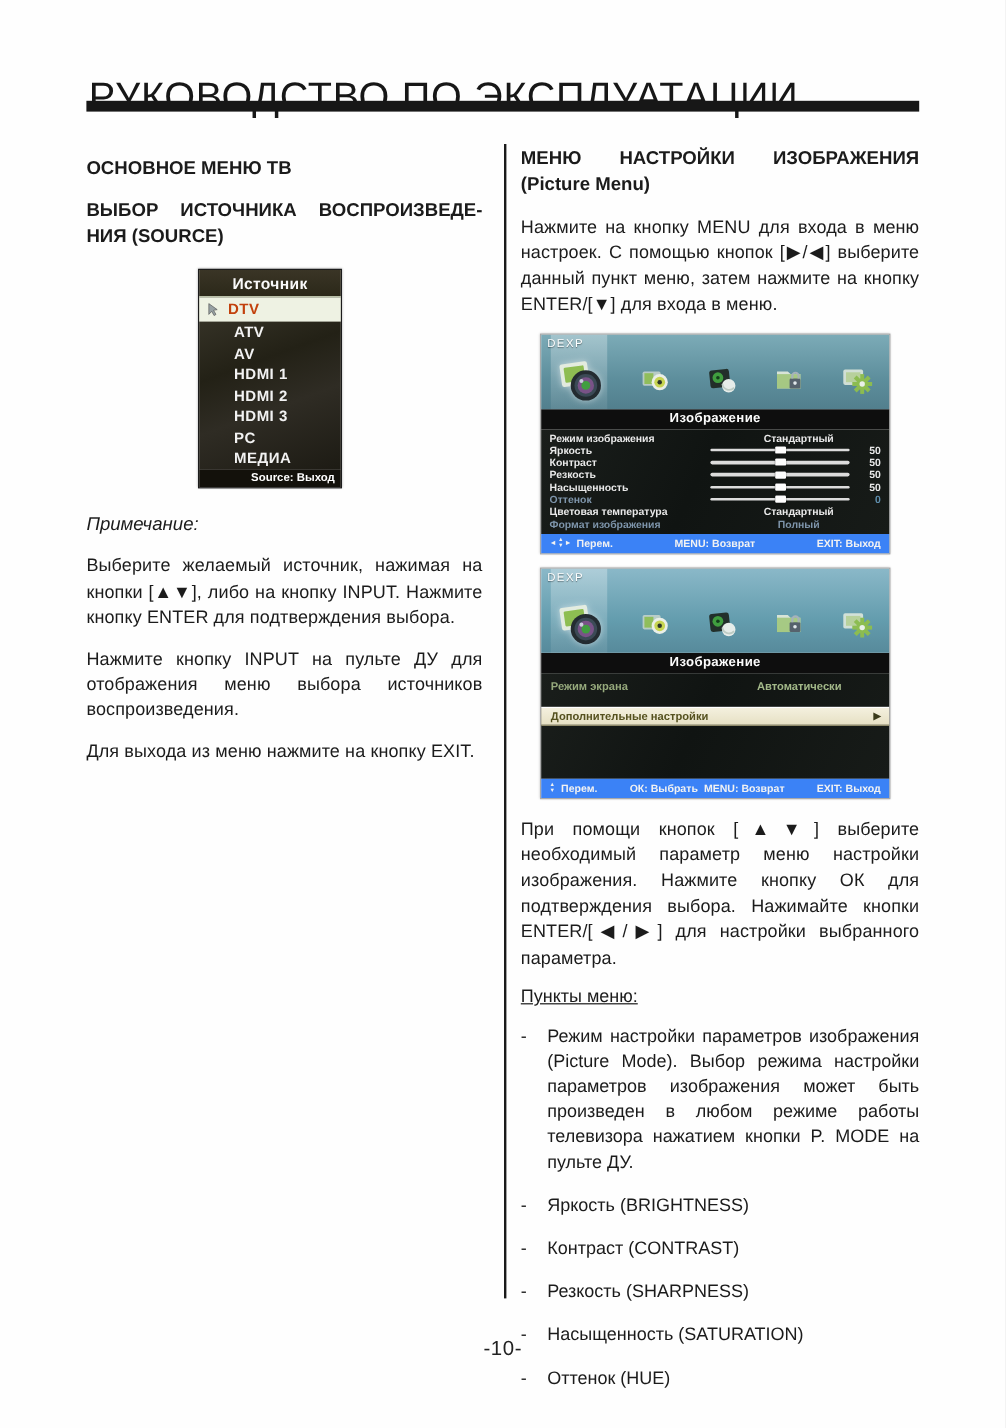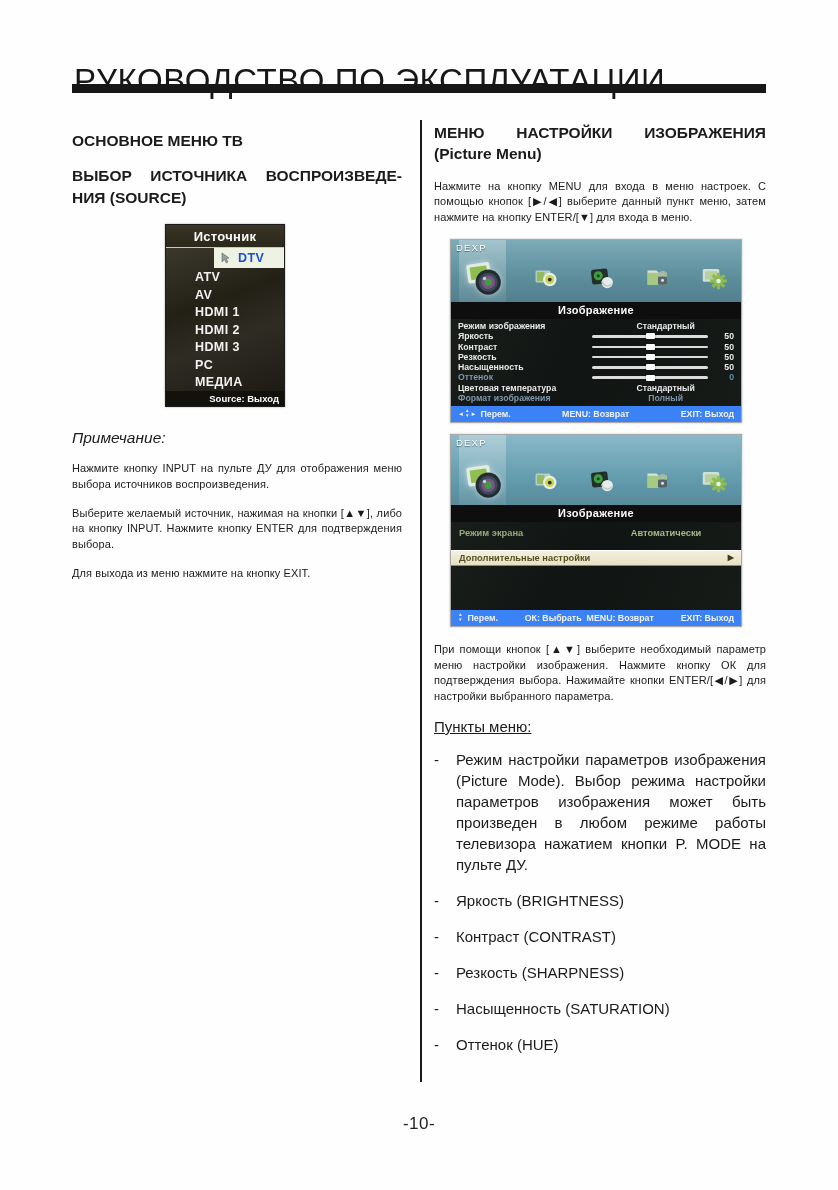--- a/index.html
+++ b/index.html
@@ -13,39 +13,39 @@
   .divider{position:absolute;left:420px;top:120px;width:2px;height:962px;background:#1a1a1a;}
 
   
   .col{position:absolute;}
   .col-left{left:72px;top:130px;width:330px;}
   .col-right{left:434px;top:122px;width:332px;}
 
   .sec-h{font-size:15.5px;font-weight:bold;line-height:1.38;margin:0 0 14px;}
   .sec-h span{display:block;}
   .jline{text-align:justify;text-align-last:justify;}
-  p{margin:0 0 13px;font-size:11px;line-height:1.43;text-align:justify;letter-spacing:.1px;}
+  p{margin:0 0 13px;font-size:15px;line-height:1.43;text-align:justify;letter-spacing:.1px;}
   .note{font-size:15.5px;font-style:italic;margin:6px 0 14px;}
   .menu-items-label{font-size:15px;text-decoration:underline;margin:2px 0 14px;}
   .bullets .bullet{display:flex;margin-bottom:15px;font-size:15px;line-height:1.4;}
   .bullets .dash{width:22px;flex:none;}
   .bullets .btext{flex:1;text-align:justify;}
   .page-num{position:absolute;top:1114px;left:72px;width:694px;text-align:center;
             font-size:17px;letter-spacing:.5px;color:#222;}
 
   
   .source-menu{width:118px;margin:16px 0 22px 93px;border:1px solid #1c1c1c;
                box-shadow:0 0 2px rgba(0,0,0,.35);}
   .sm-title{height:22px;background:linear-gradient(180deg,#3a3526,#2b2819);color:#fafafa;
             font-size:13px;font-weight:bold;display:flex;align-items:center;justify-content:center;
             border-bottom:1px solid #c3d0ab;letter-spacing:.3px;}
   .sm-body{background:linear-gradient(160deg,#3b382c,#232116 38%,#2f2c24 62%,#1d1b14);}
   .sm-item{height:17.6px;display:flex;align-items:center;color:#f2f2f2;font-weight:bold;
            font-size:12.5px;padding-left:29px;letter-spacing:.4px;}
-  .sm-item.selected{height:20px;background:#eef2e3;color:#1d4ed8;padding-left:6px;gap:6px;margin-left:48px;}
+  .sm-item.selected{height:20px;background:#eef2e3;color:#c2410c;padding-left:6px;gap:6px;}
   .sm-item .cursor{width:12px;height:12px;flex:none;}
   .sm-footer{height:15px;background:#13110b;color:#fff;font-size:9.5px;font-weight:bold;
              display:flex;align-items:center;justify-content:flex-end;padding-right:5px;}
 
   
   .tv{width:290px;margin-left:16px;border:1px solid #a9a9a9;box-shadow:0 0 2px rgba(0,0,0,.25);}
   .tv1{margin-bottom:11px;}
   .tv2{margin-bottom:15px;}
   .tv-header{position:relative;}
   .tv1 .tv-header{height:62px;background:linear-gradient(180deg,#7cabb7,#5d8e9c 60%,#527f8d);}
@@ -204,22 +204,22 @@
 
           <div class="sm-item">
 
             <span class="sm-label">МЕДИА</span>
           </div>
         </div>
       <div class="sm-footer">Source: Выход</div>
     </div>
 
     <div class="note">Примечание:</div>
+    <p>Выберите желаемый источник, нажимая на кнопки [▲▼], либо на кнопку INPUT. Нажмите кнопку ENTER для подтверждения выбора.</p>
     <p>Нажмите кнопку INPUT на пульте ДУ для отображения меню выбора источников воспроизведения.</p>
-    <p>Выберите желаемый источник, нажимая на кнопки [▲▼], либо на кнопку INPUT. Нажмите кнопку ENTER для подтверждения выбора.</p>
     <p>Для выхода из меню нажмите на кнопку EXIT.</p>
   </div>
 
   <div class="col col-right">
 
     <div class="sec-h">
       <span class="jline">МЕНЮ НАСТРОЙКИ ИЗОБРАЖЕНИЯ</span>
       <span>(Picture Menu)</span>
     </div>
 

